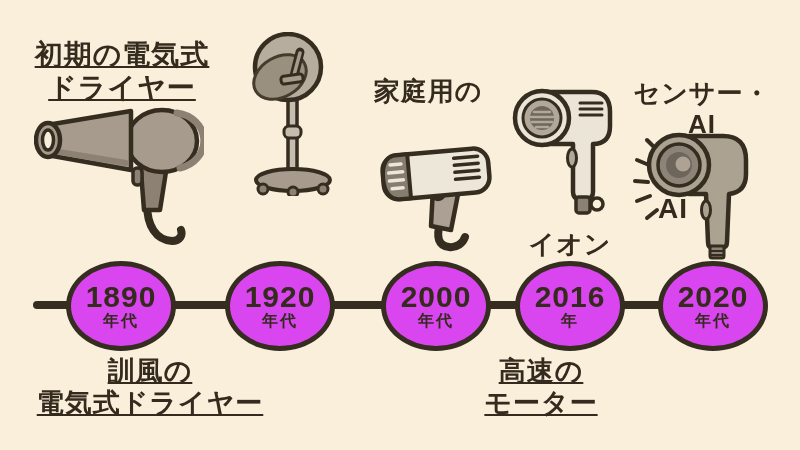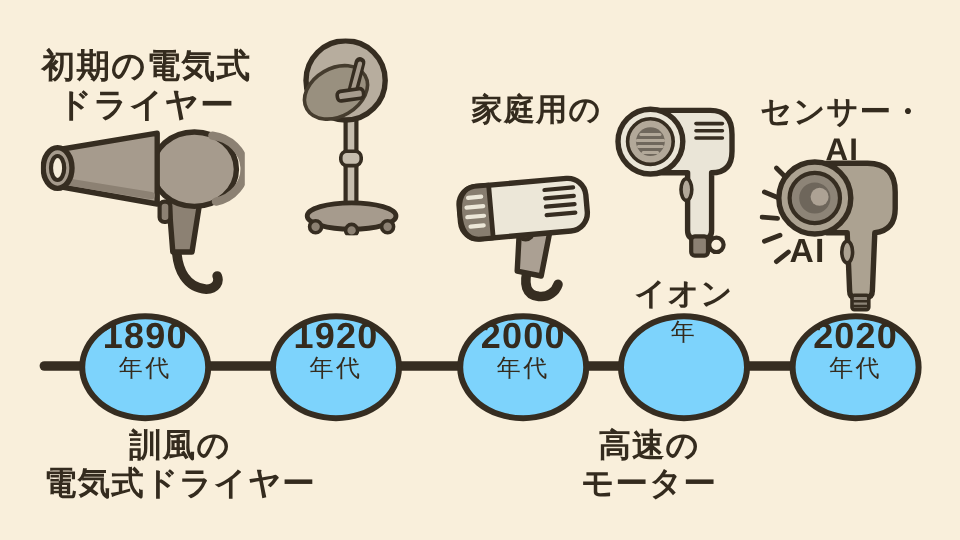--- a/index.html
+++ b/index.html
@@ -7,33 +7,33 @@
     position:relative;width:800px;height:450px;overflow:hidden;
     background:#f9efdb;
     font-family:"Liberation Sans","DejaVu Sans",sans-serif;
     color:#342b1e;
   }
   .caption{
     position:absolute;text-align:center;font-weight:bold;
     line-height:1.18;color:#342b1e;transform:translateX(-50%);
     white-space:nowrap;letter-spacing:1px;
   }
-  .cap-lg{font-size:28px;}
+  .cap-lg{font-size:28px;text-decoration:underline;}
   .cap-md{font-size:26px;}
   #timeline-line{
     position:absolute;left:33px;top:301px;width:680px;height:8px;
     background:#362d21;border-radius:4px;
   }
   .node{
     position:absolute;top:261px;width:110px;height:90px;box-sizing:border-box;
-    background:#7dd3fc;border:5px solid #362d21;border-radius:50%;
-    display:flex;flex-direction:column;align-items:center;
+    background:#d946ef;border:5px solid #362d21;border-radius:50%;
+    display:flex;flex-direction:column;align-items:center;justify-content:center;
   }
   .node .year{font-size:30px;font-weight:bold;line-height:1;letter-spacing:1px;}
-  .node .era{font-size:20px;font-weight:normal;line-height:1.15;letter-spacing:2px;}
+  .node .era{font-size:16px;font-weight:bold;line-height:1.15;letter-spacing:2px;}
   .illu{position:absolute;}
 </style>
 </head>
 <body>
 
 <div id="stage">
 
   <div id="timeline-line"></div>
 
   <div class="node" style="left:66px;">
@@ -42,32 +42,33 @@
   </div>
   <div class="node" style="left:225px;">
     <span class="year">1920</span>
     <span class="era">年代</span>
   </div>
   <div class="node" style="left:381px;">
     <span class="year">2000</span>
     <span class="era">年代</span>
   </div>
   <div class="node" style="left:515px;">
+    <span class="year">2016</span>
     <span class="era">年</span>
   </div>
   <div class="node" style="left:658px;">
     <span class="year">2020</span>
     <span class="era">年代</span>
   </div>
 
   <div class="caption cap-lg" style="left:122px;top:38px;">
     <span>初期の電気式</span><br>
     <span>ドライヤー</span>
   </div>
-  <div class="caption cap-md" style="left:447px;top:76px;">
+  <div class="caption cap-md" style="left:428px;top:76px;">
     <span>家庭用の</span><br>
   </div>
   <div class="caption cap-md" style="left:570px;top:229px;">
     <span>イオン</span>
   </div>
   <div class="caption cap-md" style="left:702px;top:78px;">
     <span>センサー・</span><br>
     <span>AI</span>
   </div>
   <div class="caption" style="left:673px;top:192px;font-size:28px;">

